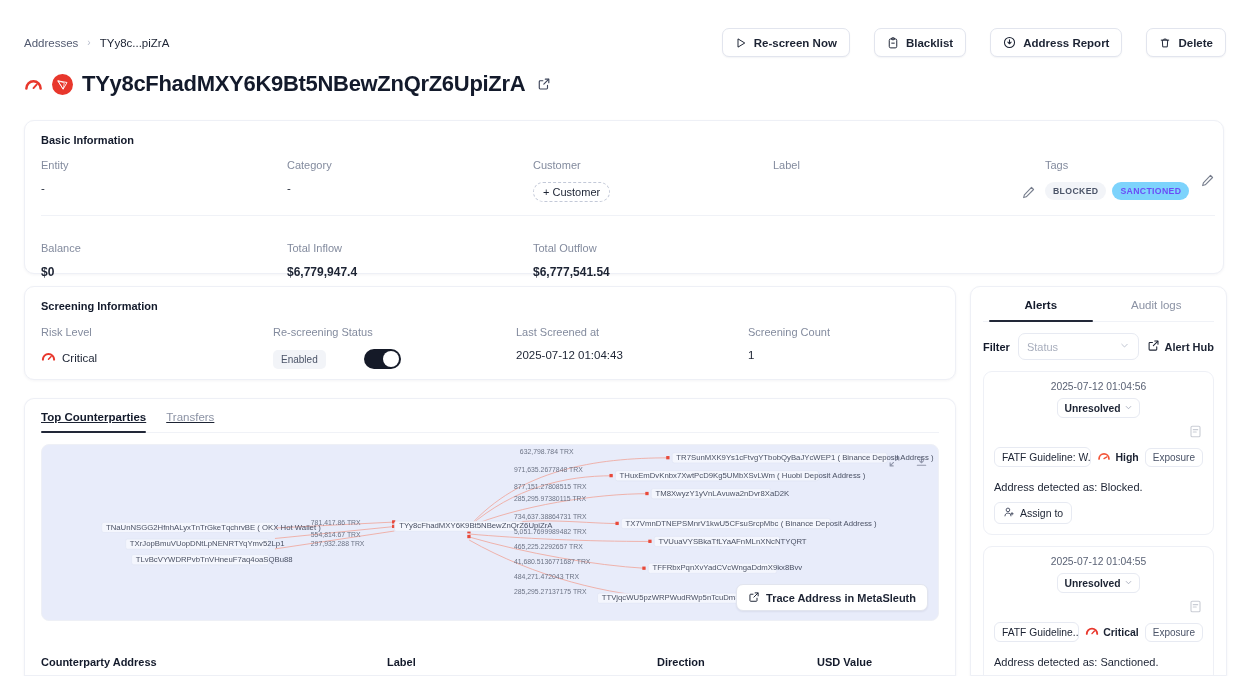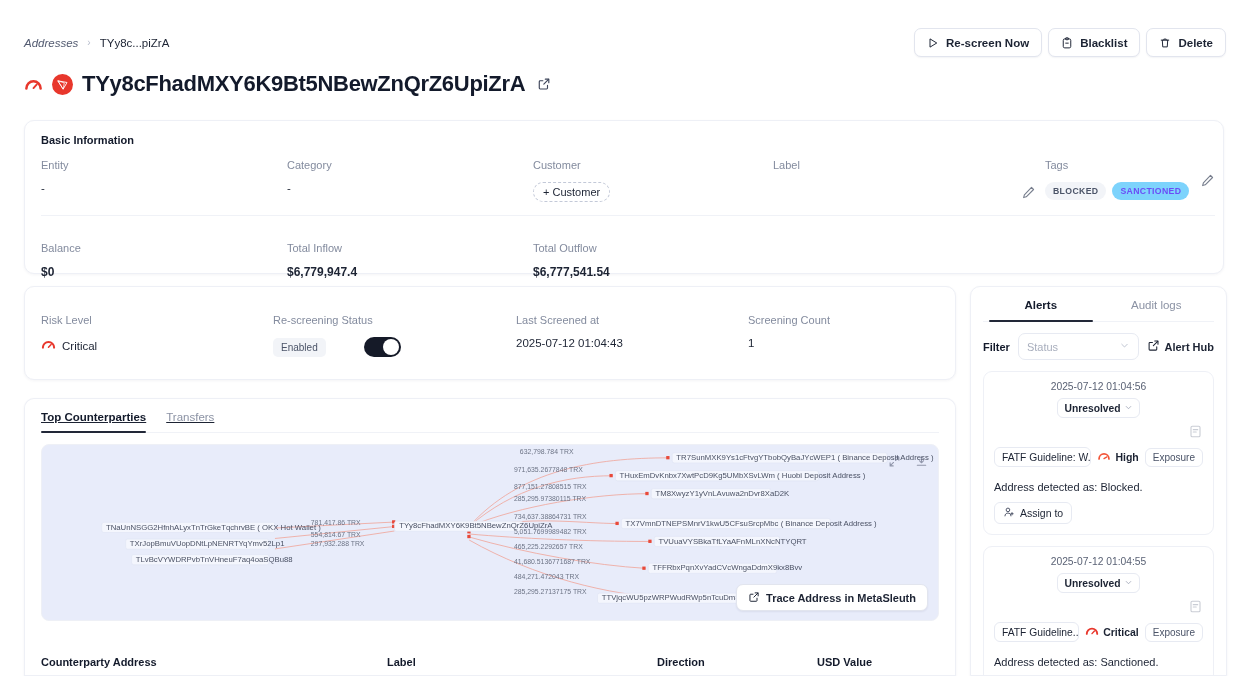--- a/index.html
+++ b/index.html
@@ -8,25 +8,25 @@
     background: #ffffff;
     font-family: "Liberation Sans", sans-serif;
     color: #1c2333;
     overflow: hidden;
   }
   .page { position: relative; width: 1248px; height: 676px; background:#fff; }
 
   
   .topbar { display:flex; align-items:center; justify-content:space-between; padding: 28px 22px 0 24px; }
   .breadcrumb { display:flex; align-items:center; gap:9px; font-size:11.5px; color:#3d4459; }
-  .breadcrumb .crumb-link { color:#525a70;font-style:italic; }
+  .breadcrumb .crumb-link { color:#525a70; }
   .breadcrumb .sep { color:#b7bdcc; font-size:10px; }
   .breadcrumb .crumb-cur { color:#1c2333; }
 
-  .actions { display:flex; gap:6px;padding-left:37px; }
+  .actions { display:flex; gap:24px;padding-left:37px; }
   .btn {
     display:flex; align-items:center; gap:7px;
     height:29px; padding:0 12px;
     background:#fff; border:1px solid #e2e5ee; border-radius:7px;
     font-size:11.5px; font-weight:700; color:#1c2333;
     box-shadow:0 1px 1.5px rgba(25,35,70,.05);
     white-space:nowrap;
   }
   .btn svg { display:block; }
 
@@ -170,20 +170,29 @@
       </div>
       <div class="btn">
         <span>
           <svg width="12" height="12" viewBox="0 0 16 16" fill="none">
               <rect x="3" y="2.5" width="10" height="12" rx="2" stroke="#1c2333" stroke-width="1.3"></rect>
               <rect x="6" y="1" width="4" height="2.6" rx="1" stroke="#1c2333" stroke-width="1.3"></rect>
               <path d="M6.3 8.2h3.4" stroke="#1c2333" stroke-width="1.3" stroke-linecap="round"></path>
             </svg>
         </span>
         <span>Blacklist</span>
+      </div>
+      <div class="btn">
+        <span>
+          <svg width="13" height="13" viewBox="0 0 16 16" fill="none">
+              <circle cx="8" cy="8" r="6.2" stroke="#1c2333" stroke-width="1.3"></circle>
+              <path d="M8 4.6v5m0 0 2-2m-2 2-2-2" stroke="#1c2333" stroke-width="1.3" stroke-linecap="round" stroke-linejoin="round"></path>
+            </svg>
+        </span>
+        <span>Address Report</span>
       </div>
       <div class="btn">
         <span>
           <svg width="12" height="12" viewBox="0 0 16 16" fill="none">
               <path d="M3 4.2h10M6.4 4.2V2.8h3.2v1.4M4.4 4.2l.6 9h6l.6-9" stroke="#1c2333" stroke-width="1.3" stroke-linecap="round" stroke-linejoin="round"></path>
             </svg>
         </span>
         <span>Delete</span>
       </div>
     </div>
@@ -270,20 +279,21 @@
       <div>
         <div class="field-label">Total Outflow</div>
         <div class="field-value strong">$6,777,541.54</div>
       </div>
       <div></div>
         <div></div>
     </div>
   </div>
 
   <div class="card" id="screening">
+    <div class="card-title">Screening Information</div>
     <div class="scr-grid">
       <div>
         <div class="field-label">Risk Level</div>
         <div class="risk">
           <span>
             <svg width="15" height="15" viewBox="0 0 24 24" fill="none">
               <path d="M3 17a9 9 0 0 1 18 0" stroke="#e8372c" stroke-width="3.2" stroke-linecap="round"></path>
               <path d="M12 16.5l4.2-4.6" stroke="#e8372c" stroke-width="2.4" stroke-linecap="round"></path>
             </svg>
           </span>

